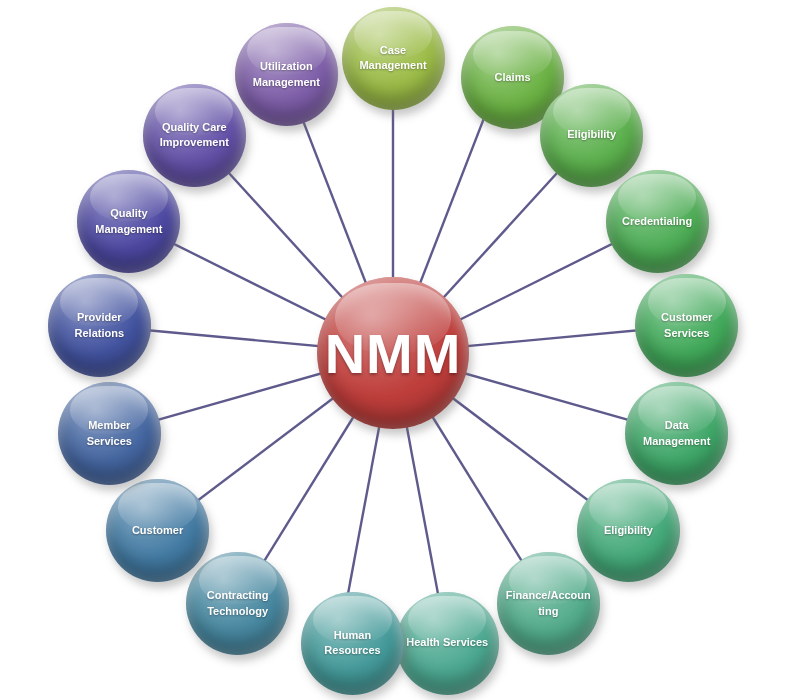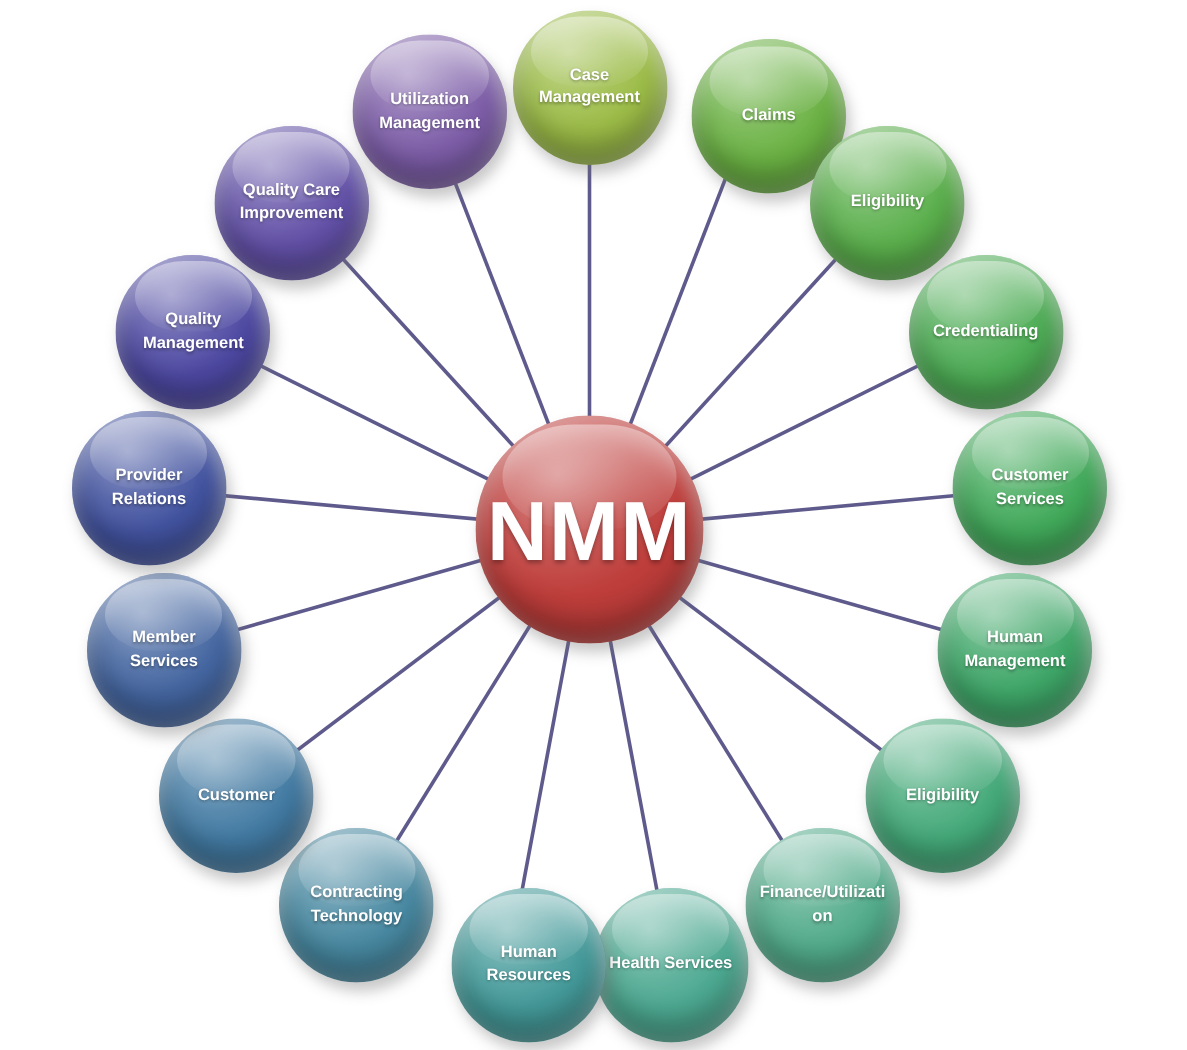--- a/index.html
+++ b/index.html
@@ -118,27 +118,27 @@
     <div class="node" style="--c: #58AE49; left: 540.2px; top: 83.5px;">
       <span class="node-label">Eligibility</span>
     </div>
     <div class="node" style="--c: #4AAB52; left: 605.6px; top: 170px;">
       <span class="node-label">Credentialing</span>
     </div>
     <div class="node" style="--c: #3EA857; left: 635.2px; top: 274.3px;">
       <span class="node-label">Customer Services</span>
     </div>
     <div class="node" style="--c: #3BA565; left: 625.2px; top: 382.2px;">
-      <span class="node-label">Human Management</span>
+      <span class="node-label">Data Management</span>
     </div>
     <div class="node" style="--c: #41A877; left: 576.9px; top: 479.3px;">
       <span class="node-label">Eligibility</span>
     </div>
     <div class="node" style="--c: #4FAA89; left: 496.8px; top: 552.3px;">
-      <span class="node-label">Finance/Utilization</span>
+      <span class="node-label">Finance/Accounting</span>
     </div>
     <div class="node" style="--c: #49A78F; left: 395.7px; top: 591.5px;">
       <span class="node-label">Health Services</span>
     </div>
     <div class="node" style="--c: #419898; left: 301px; top: 591.5px;">
       <span class="node-label">Human Resources</span>
     </div>
     <div class="node" style="--c: #44869F; left: 186.2px; top: 552.3px;">
       <span class="node-label">Contracting Technology</span>
     </div>

